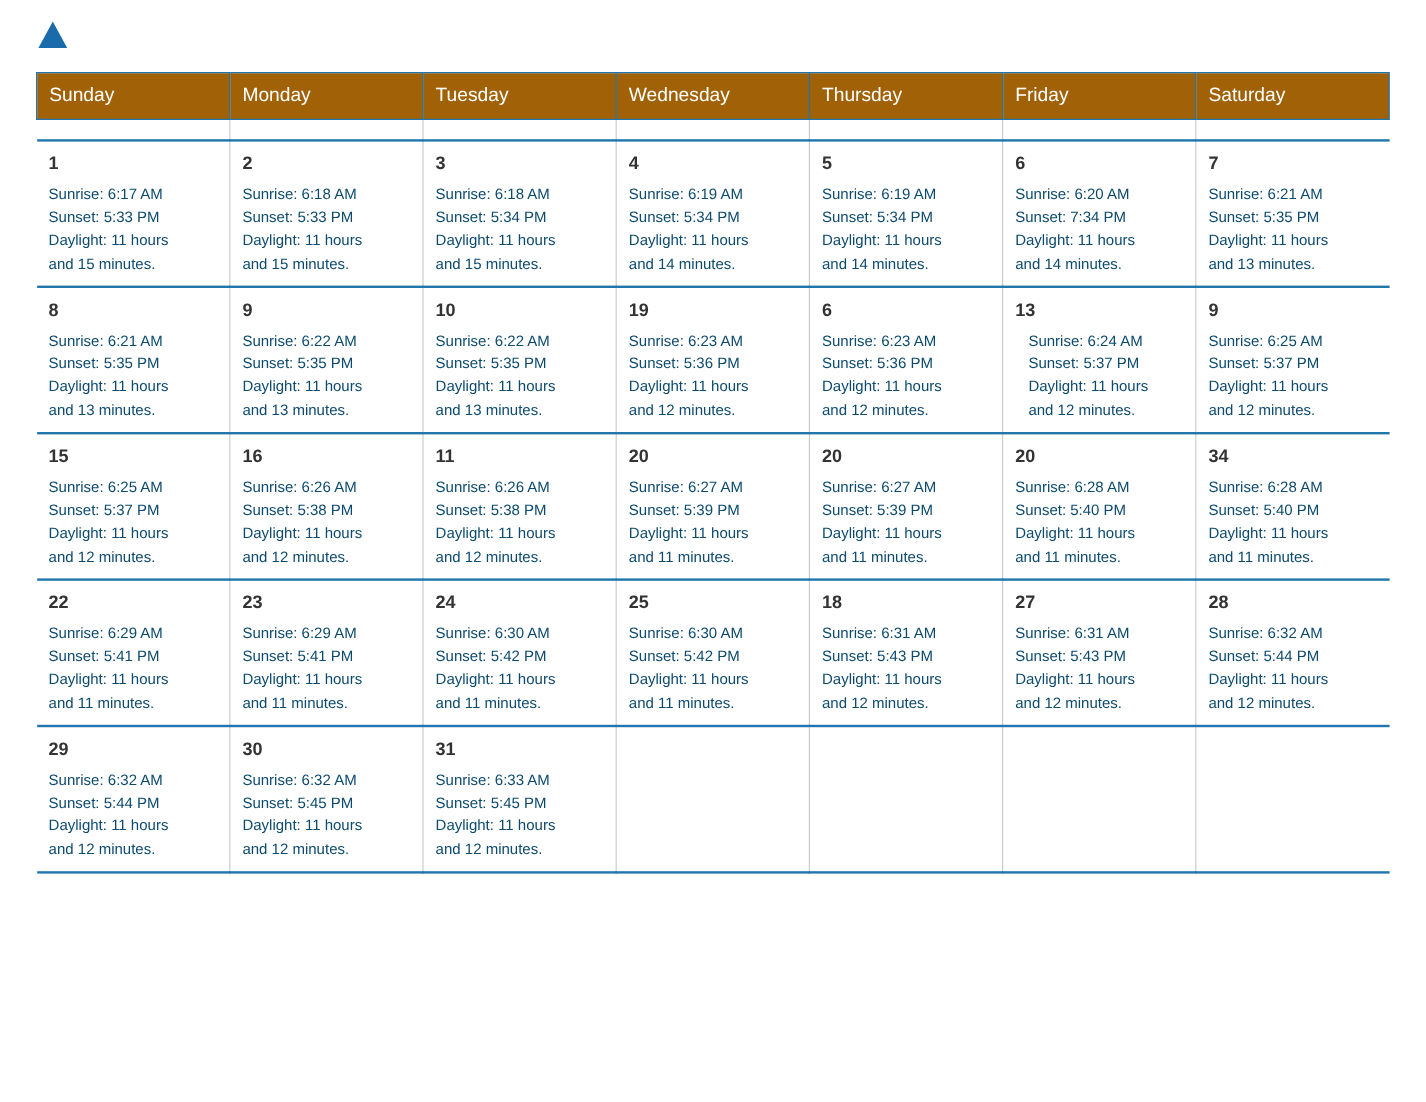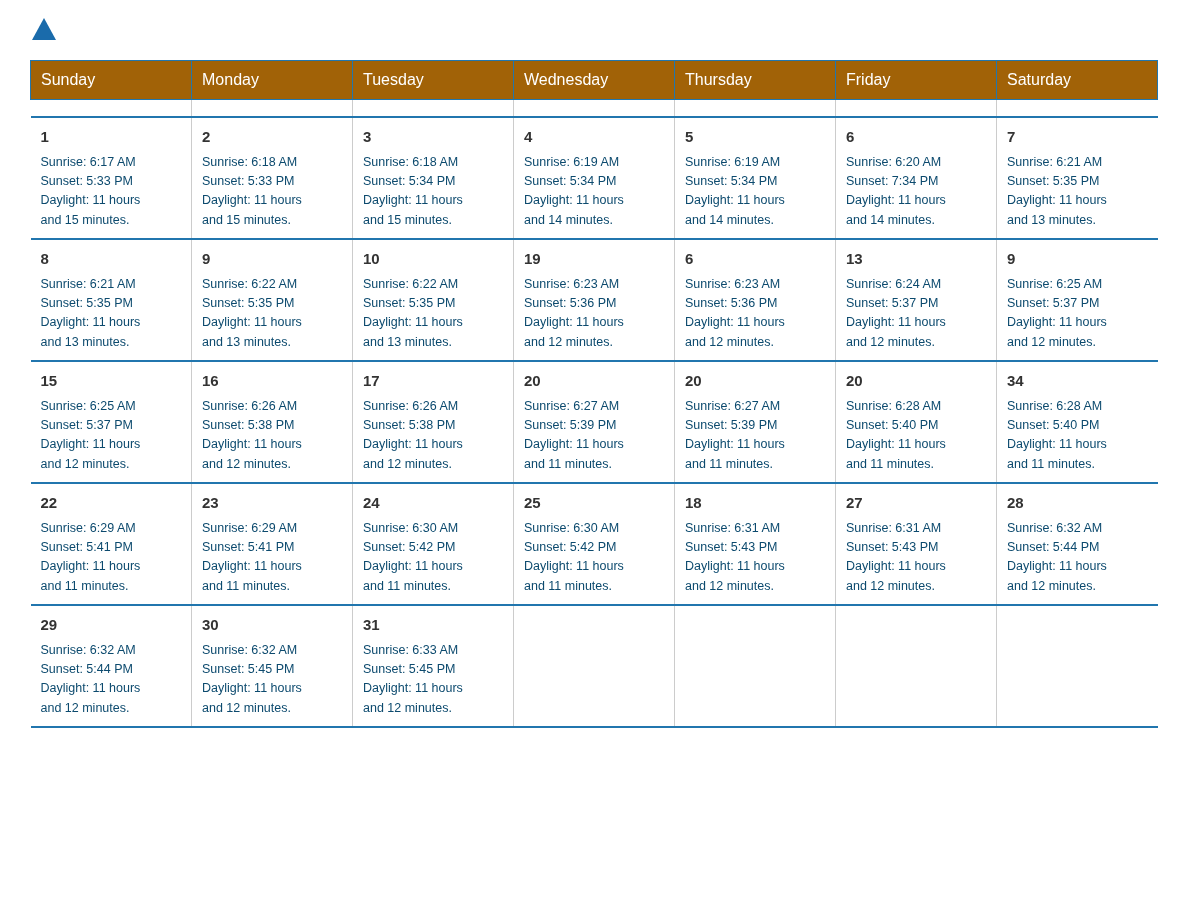--- a/index.html
+++ b/index.html
@@ -231,21 +231,21 @@
         </td>
         <td>
           <span class="day-number">6</span>
           <div class="day-info" style="white-space: pre-line;">Sunrise: 6:23 AM
 Sunset: 5:36 PM
 Daylight: 11 hours
 and 12 minutes.</div>
         </td>
         <td>
           <span class="day-number">13</span>
-          <div class="day-info" style="white-space: pre-line;">Sunrise: 6:24 AM
+          <div class="day-info" style="white-space: pre-line; margin-left: 11px;">Sunrise: 6:24 AM
 Sunset: 5:37 PM
 Daylight: 11 hours
 and 12 minutes.</div>
         </td>
         <td>
           <span class="day-number">9</span>
           <div class="day-info" style="white-space: pre-line;">Sunrise: 6:25 AM
 Sunset: 5:37 PM
 Daylight: 11 hours
 and 12 minutes.</div>
@@ -260,21 +260,21 @@
 and 12 minutes.</div>
         </td>
         <td>
           <span class="day-number">16</span>
           <div class="day-info" style="white-space: pre-line;">Sunrise: 6:26 AM
 Sunset: 5:38 PM
 Daylight: 11 hours
 and 12 minutes.</div>
         </td>
         <td>
-          <span class="day-number">17</span>
+          <span class="day-number">11</span>
           <div class="day-info" style="white-space: pre-line;">Sunrise: 6:26 AM
 Sunset: 5:38 PM
 Daylight: 11 hours
 and 12 minutes.</div>
         </td>
         <td>
           <span class="day-number">20</span>
           <div class="day-info" style="white-space: pre-line;">Sunrise: 6:27 AM
 Sunset: 5:39 PM
 Daylight: 11 hours

